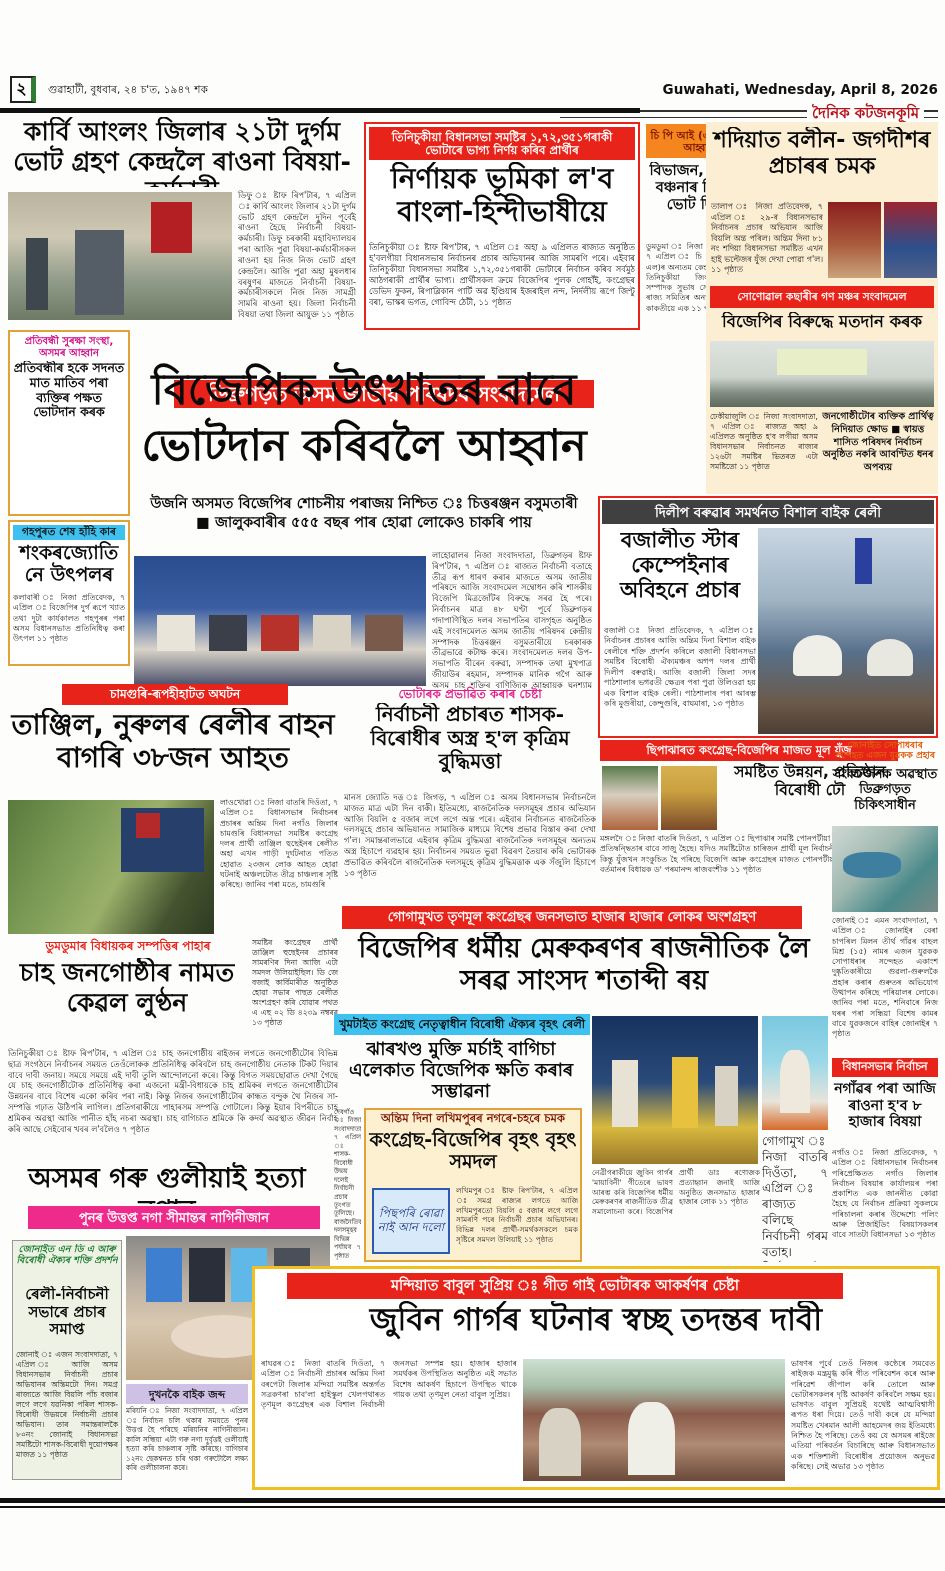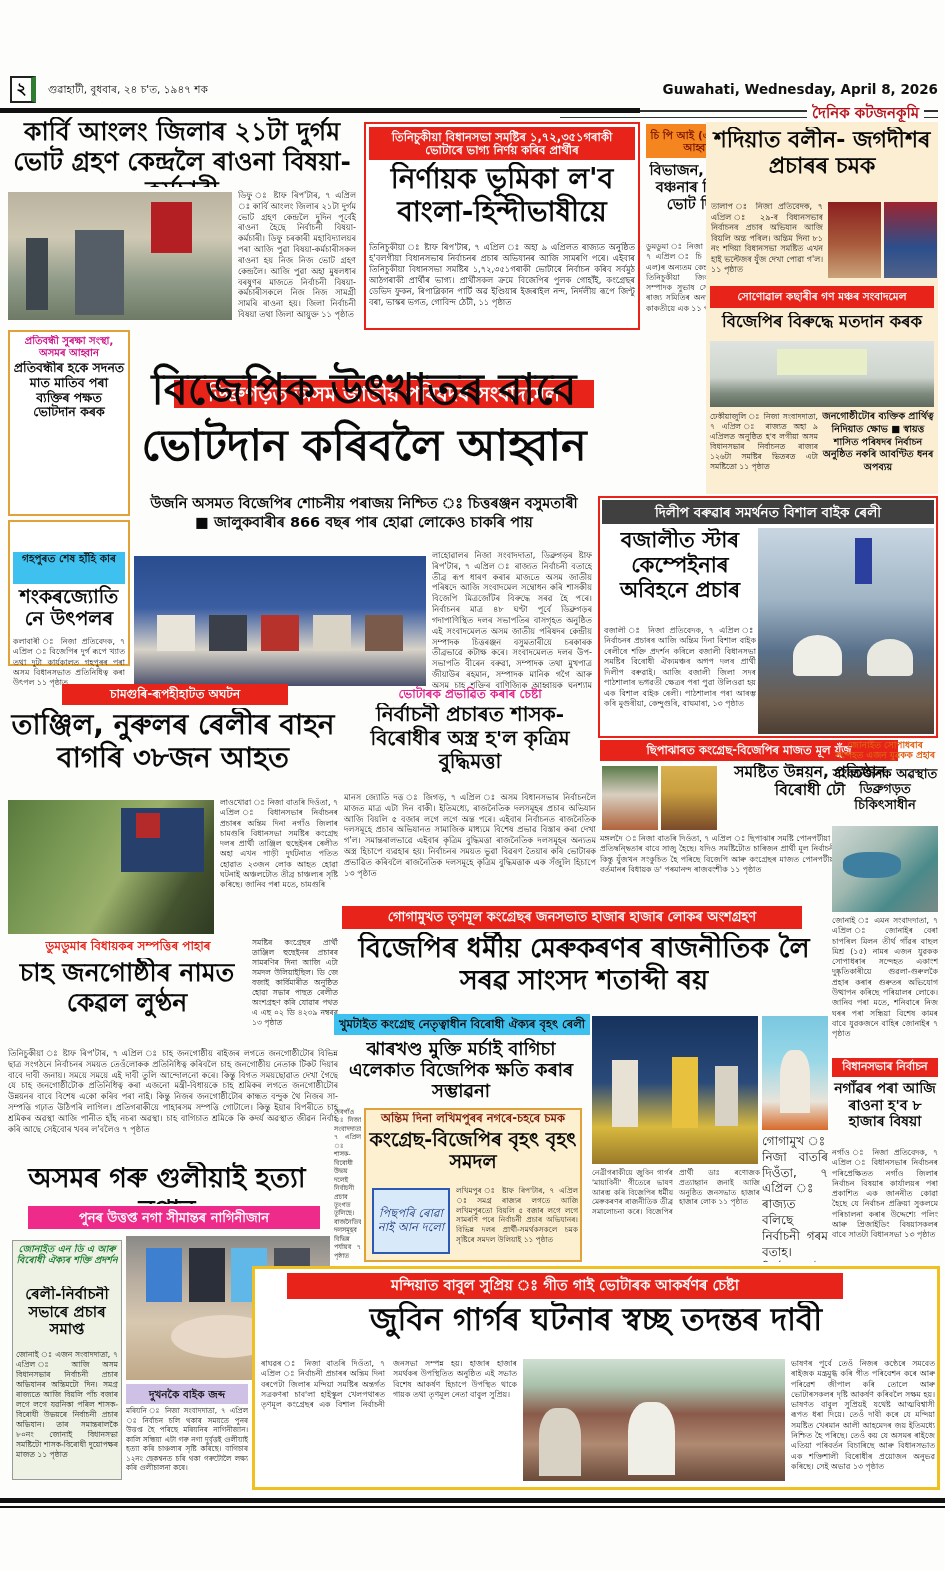--- a/index.html
+++ b/index.html
@@ -68,28 +68,28 @@
     <div class="bd" style="position:absolute;left:4px;top:290px;width:108px;height:78px;font-size:7.6px;">ঢেকীয়াজুলি ঃ নিজা সংবাদদাতা, ৭ এপ্ৰিল ঃ ৰাজ্যত অহা ৯ এপ্ৰিলত অনুষ্ঠিত হ'ব লগীয়া অসম বিধানসভাৰ নিৰ্বাচনত ৰাজ্যৰ ১২৬টা সমষ্টিৰ ভিতৰত এটা সমষ্টিতো   ১১ পৃষ্ঠাত</div>
     <div class="hl" style="position:absolute;left:116px;top:288px;width:112px;height:82px;font-size:9.5px;overflow:hidden;line-height:1.35;">জনগোষ্ঠীটোৰ ব্যক্তিক প্ৰাৰ্থিত্ব নিদিয়াত ক্ষোভ ■ স্বায়ত্ত শাসিত পৰিষদৰ নিৰ্বাচন অনুষ্ঠিত নকৰি আবণ্টিত ধনৰ অপব্যয়</div>
   </div>
 
   <div class="b box" style="left:8px;top:330px;width:122px;height:186px;border:2px solid #e2a23a;padding:3px;background:#fff;">
     <div class="kick" style="color:#cc0d86;font-size:10px;height:26px;overflow:hidden;">প্ৰতিবন্ধী সুৰক্ষা সংস্থা, অসমৰ আহ্বান</div>
     <div class="hl" style="font-size:12.5px;height:62px;overflow:hidden;">প্ৰতিবন্ধীৰ হকে সদনত মাত মাতিব পৰা ব্যক্তিৰ পক্ষত ভোটদান কৰক</div>
   </div>
 
   <div class="b box" style="left:8px;top:520px;width:122px;height:146px;border:2px solid #e2a23a;padding:3px;background:#fff;">
-    <div class="kick" style="background:#3fc1ef;color:#111;font-size:10.5px;height:32px;overflow:hidden;margin-top:27px;">গহপুৰত শেষ হাঁহি কাৰ</div>
+    <div class="kick" style="background:#3fc1ef;color:#111;font-size:10.5px;height:15px;overflow:hidden;">গহপুৰত শেষ হাঁহি কাৰ</div>
     <div class="hl" style="font-size:19px;height:52px;overflow:hidden;margin-top:1px;">শংকৰজ্যোতি নে উৎপলৰ</div>
     <div class="bd" style="font-size:7.8px;height:70px;">কলাবাৰী ঃ নিজা প্ৰতিবেদক, ৭ এপ্ৰিল ঃ বিজেপিৰ দুৰ্গ ৰূপে খ্যাত তথা দুটা কাৰ্যকালত গহপুৰৰ পৰা অসম বিধানসভাত প্ৰতিনিধিত্ব কৰা উৎপল   ১১ পৃষ্ঠাত</div>
   </div>
 
   <div class="b ban" style="left:174px;top:332px;width:420px;height:28px;font-size:20px;margin-top:48px;">ডিব্ৰুগড়ত অসম জাতীয় পৰিষদৰ সংবাদমেল</div>
   <div class="b hl" style="left:134px;top:362px;width:460px;height:128px;font-size:43px;line-height:1.3;overflow:hidden;">বিজেপিক উৎখাতৰ বাবে ভোটদান কৰিবলৈ আহ্বান</div>
-  <div class="b hl" style="left:148px;top:494px;width:432px;height:58px;font-size:14.5px;line-height:1.3;overflow:hidden;">উজনি অসমত বিজেপিৰ শোচনীয় পৰাজয় নিশ্চিত ঃ চিত্তৰঞ্জন বসুমতাৰী ■ জালুকবাৰীৰ 866 বছৰ পাৰ হোৱা লোকেও চাকৰি পায়</div>
+  <div class="b hl" style="left:148px;top:494px;width:432px;height:58px;font-size:14.5px;line-height:1.3;overflow:hidden;">উজনি অসমত বিজেপিৰ শোচনীয় পৰাজয় নিশ্চিত ঃ চিত্তৰঞ্জন বসুমতাৰী ■ জালুকবাৰীৰ ৫৫৫ বছৰ পাৰ হোৱা লোকেও চাকৰি পায়</div>
   <div class="b ph" style="left:134px;top:556px;width:292px;height:130px;
               background:linear-gradient(180deg,#2a4d8f 0%,#3b5ea3 40%,#d8d3c8 72%,#4a4f6a 100%);">
     <div style="position:absolute;left:8%;top:45%;width:84%;height:28%;display:flex;gap:6%;">
       <div style="flex:1;background:#e9e4da;"></div>
         <div style="flex:1;background:#3a3f4a;"></div>
       <div style="flex:1;background:#b8322c;"></div>
         <div style="flex:1;background:#d9d3c5;"></div>
         <div style="flex:1;background:#7a5a4a;"></div>
     </div>
   </div>

